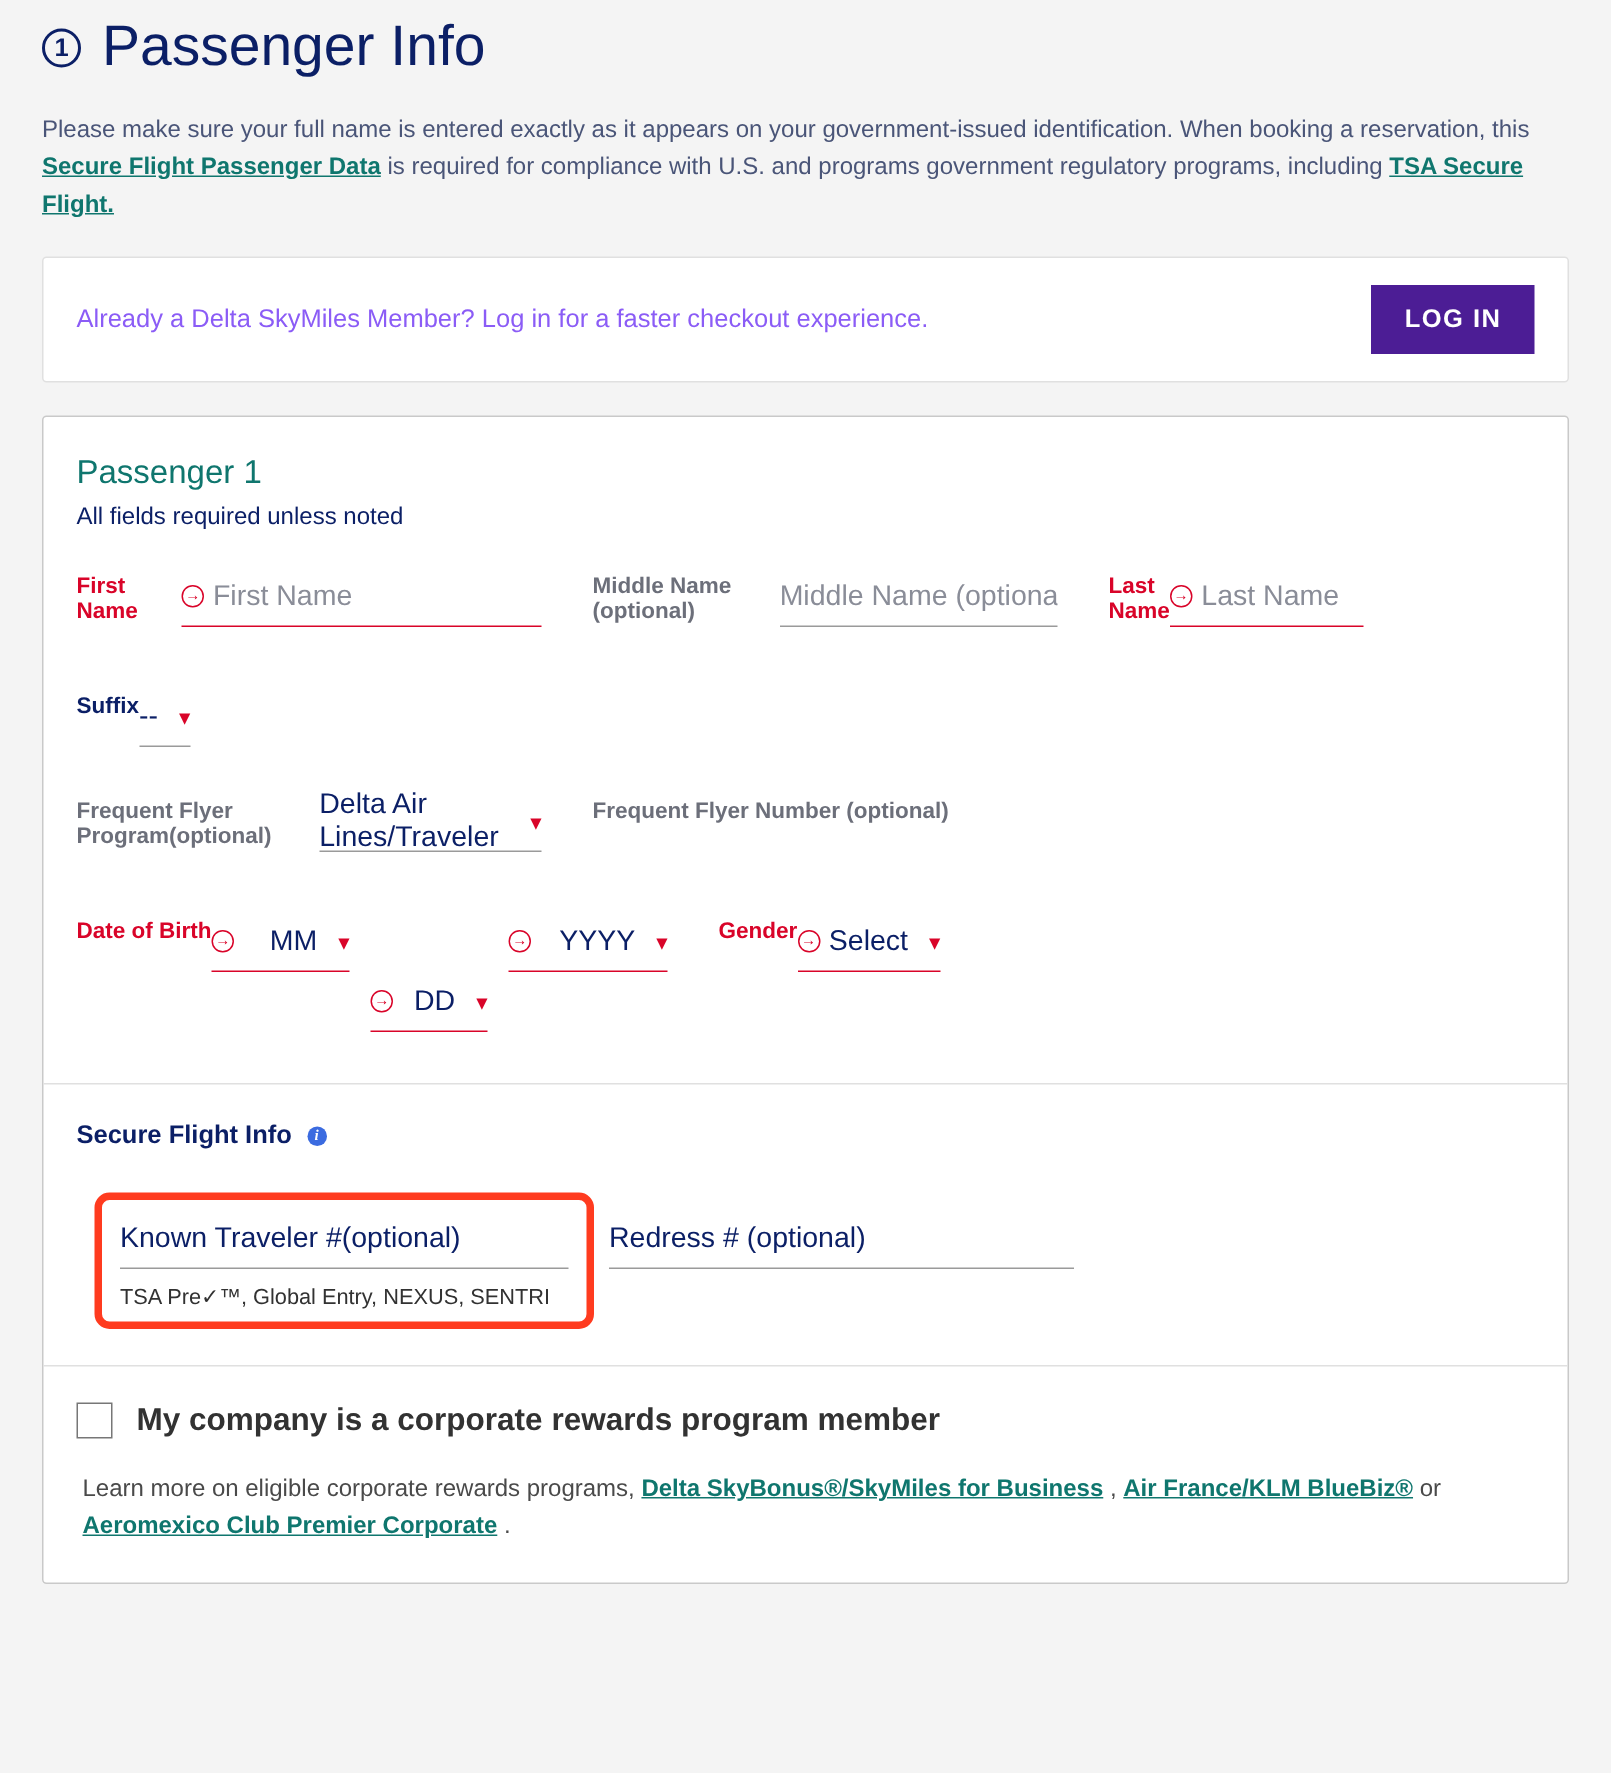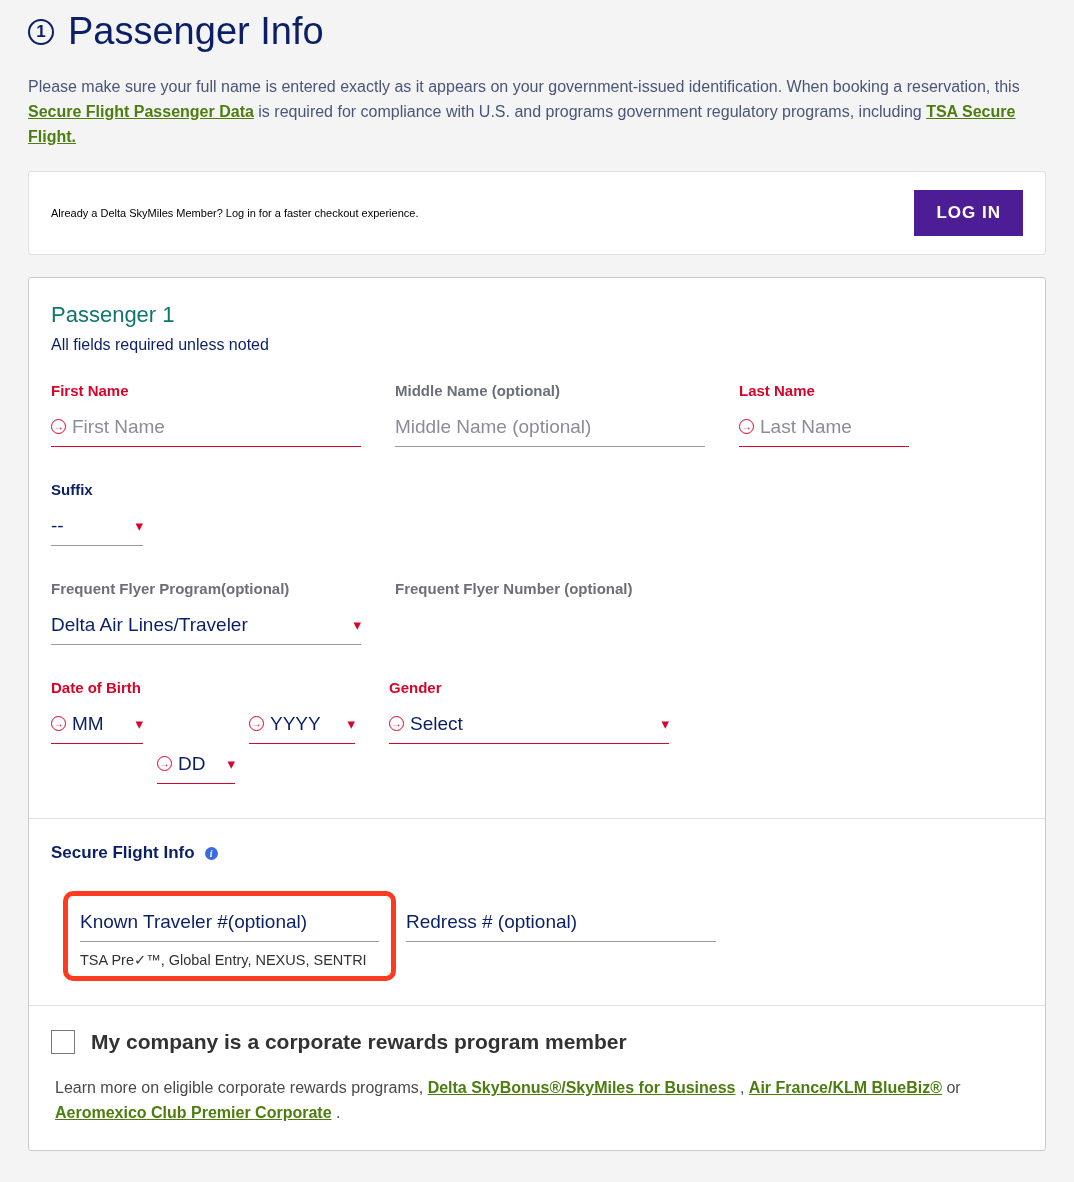--- a/index.html
+++ b/index.html
@@ -1,48 +1,48 @@
 <!DOCTYPE html>
 <html><head>
 <meta charset="utf-8">
 <style>
 * { box-sizing: border-box; margin: 0; padding: 0; }
 body { font-family: -apple-system, BlinkMacSystemFont, "Segoe UI", Arial, sans-serif; background: #f4f4f4; padding: 10px 28px 30px 28px; color: #0b1f66; width: 1074px; }
 .header { display: flex; align-items: center; gap: 14px; margin-bottom: 22px; }
 .step-circle { width: 26px; height: 26px; border: 2px solid #0b1f66; border-radius: 50%; display: flex; align-items: center; justify-content: center; font-weight: 700; font-size: 17px; color: #0b1f66; }
 .page-title { font-size: 38px; font-weight: 400; color: #0b1f66; }
 .intro { font-size: 16px; line-height: 1.55; color: #4a5578; margin-bottom: 22px; }
-.link { color: #4d7c0f; font-weight: 600; }
+.link { color: #0f766e; font-weight: 600; }
 .login-box { border: 1px solid #e0e0e0; background: #fff; padding: 18px 22px; display: flex; justify-content: space-between; align-items: center; margin-bottom: 22px; border-radius: 3px; }
-.login-text { font-size: 11px; color: #000000; }
+.login-text { font-size: 17px; color: #8b5cf6; }
 .login-btn { background: #4c1d95; color: #fff; border: none; padding: 13px 22px; font-size: 17px; font-weight: 700; letter-spacing: 1px; cursor: pointer; }
 .panel { border: 1px solid #c9c9c9; background: #fff; border-radius: 3px; }
 .section { padding: 24px 22px; }
 .section + .section { border-top: 1px solid #e0e0e0; }
 .pax-title { font-size: 22px; font-weight: 400; color: #0f766e; margin-bottom: 8px; }
 .sub-note { font-size: 16px; color: #0b1f66; margin-bottom: 28px; }
 .row { display: flex; gap: 34px; margin-bottom: 34px; flex-wrap: wrap; }
-.field { display: flex; flex-direction: column; }
+.field { display: flex; flex-direction: row; }
 .field-label { font-size: 15px; font-weight: 600; margin-bottom: 12px; }
 .label-red { color: #d90429; }
 .label-grey { color: #6c6f7a; }
 .label-dark { color: #0b1f66; }
 .input-line { display: flex; align-items: center; border-bottom: 1px solid #9a9a9a; padding: 2px 0 6px 0; gap: 6px; height: 36px; }
 .input-line.err { border-bottom-color: #d90429; }
 .input-line input, .input-line select, .input-line .select-text { border: none; outline: none; font-size: 19px; width: 100%; background: transparent; color: #0b1f66; padding: 0; font-family: inherit; }
 .input-line input::placeholder { color: #8a8d98; }
 .select-wrap { position: relative; display: flex; align-items: center; justify-content: space-between; cursor: pointer; }
 .chev { color: #d90429; font-size: 15px; margin-left: 8px; flex-shrink: 0; }
 .w-lg { width: 310px; }
 .w-md { width: 280px; }
 .w-sm { width: 170px; }
 .w-xs { width: 92px; }
 .w-xxs { width: 78px; margin-top: 40px; }
 .w-yy { width: 106px; }
-.dob-group { display: flex; gap: 14px; }
+.dob-group { display: flex; gap: 14px; text-align: right; }
 .arrow-icon { width: 15px; height: 15px; border: 1.5px solid #d90429; border-radius: 50%; display: inline-flex; align-items: center; justify-content: center; color: #d90429; font-size: 10px; flex-shrink: 0; }
 .arrow-icon::after { content: "→"; }
 .sfi-title { font-size: 17px; font-weight: 700; color: #0b1f66; display: flex; align-items: center; gap: 10px; margin-bottom: 28px; }
 .info-icon { width: 13px; height: 13px; border-radius: 50%; background: #3b6be0; color: #fff; font-size: 10px; font-style: italic; font-weight: 700; display: inline-flex; align-items: center; justify-content: center; font-family: serif; }
 .highlight-box { border: 5px solid #ff3b1f; border-radius: 10px; padding: 10px 12px 8px 12px; width: 333px; }
 .hint { font-size: 14.5px; color: #323232; margin-top: 10px; }
 .sfi-row { display: flex; gap: 10px; align-items: flex-start; padding-left: 12px; }
 .redress-wrap { width: 310px; padding-top: 15px; }
 .kt-input input { font-size: 19px; color: #0b1f66; }
 .kt-input input::placeholder { color: #0b1f66; }

